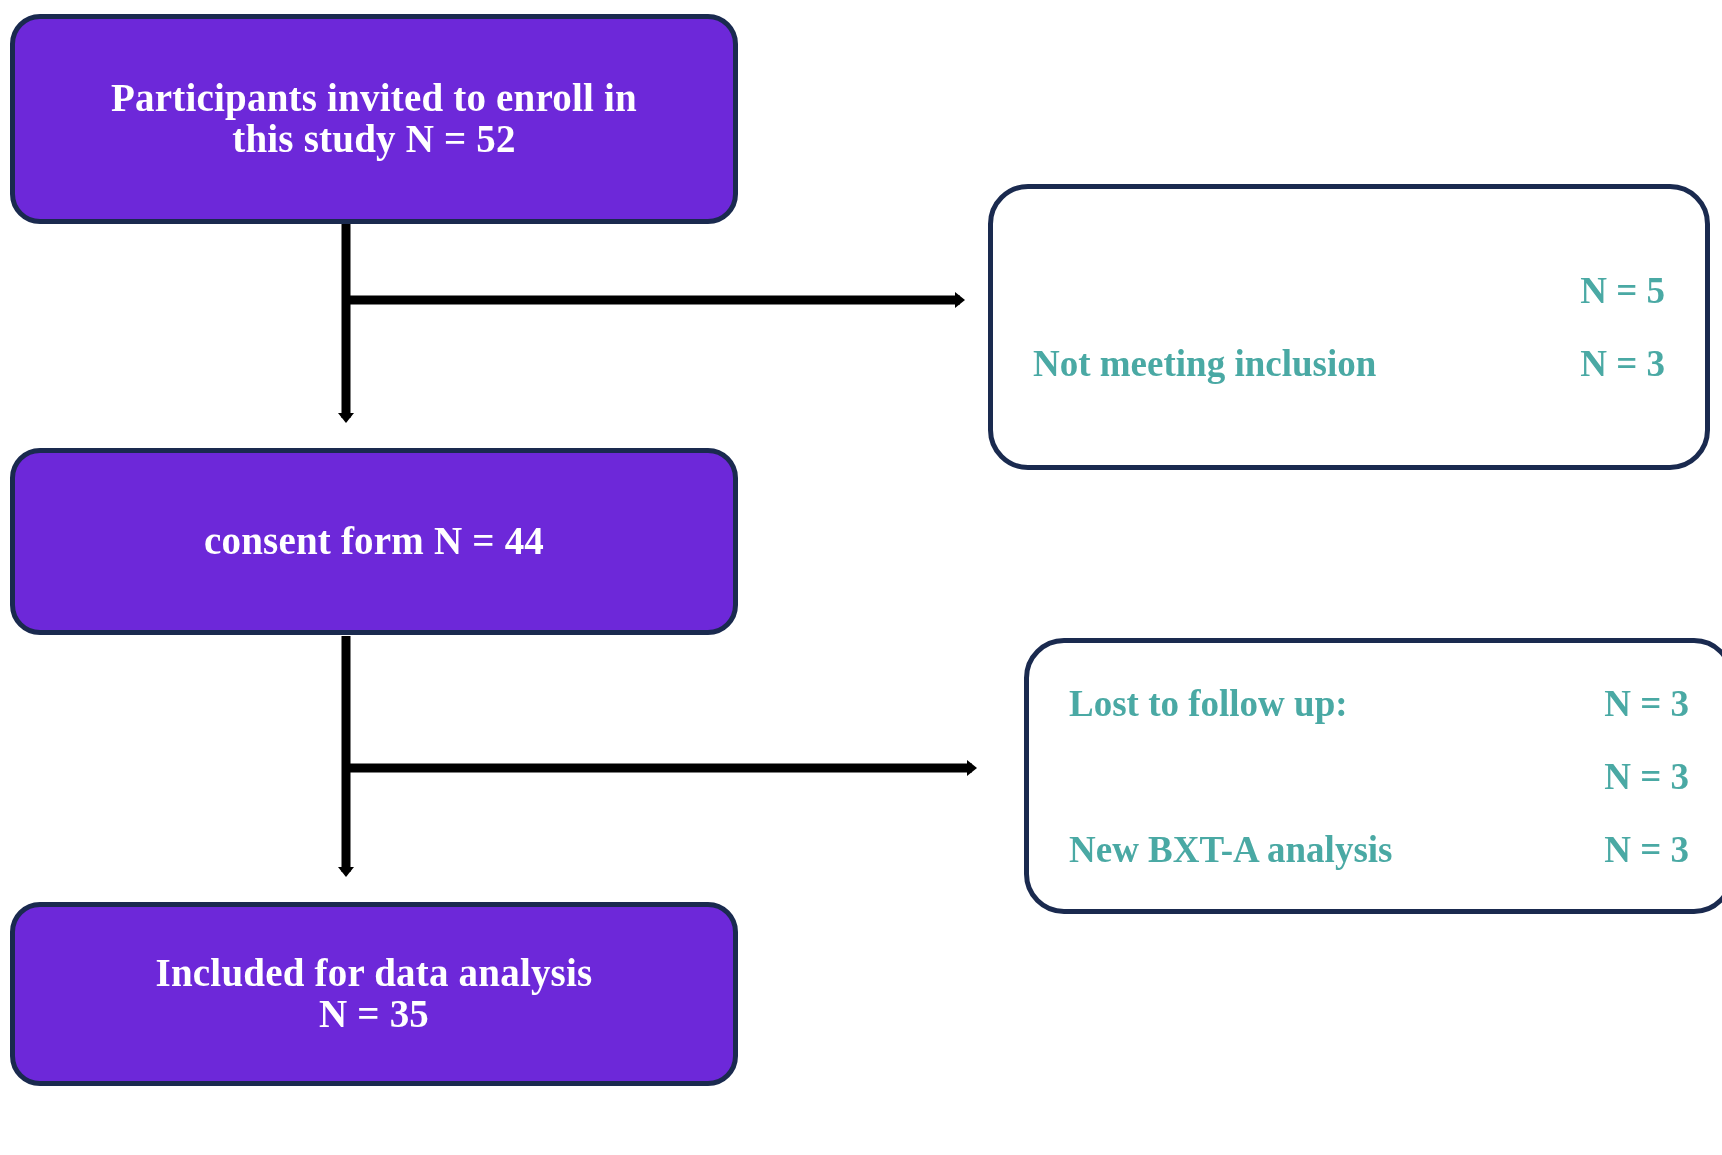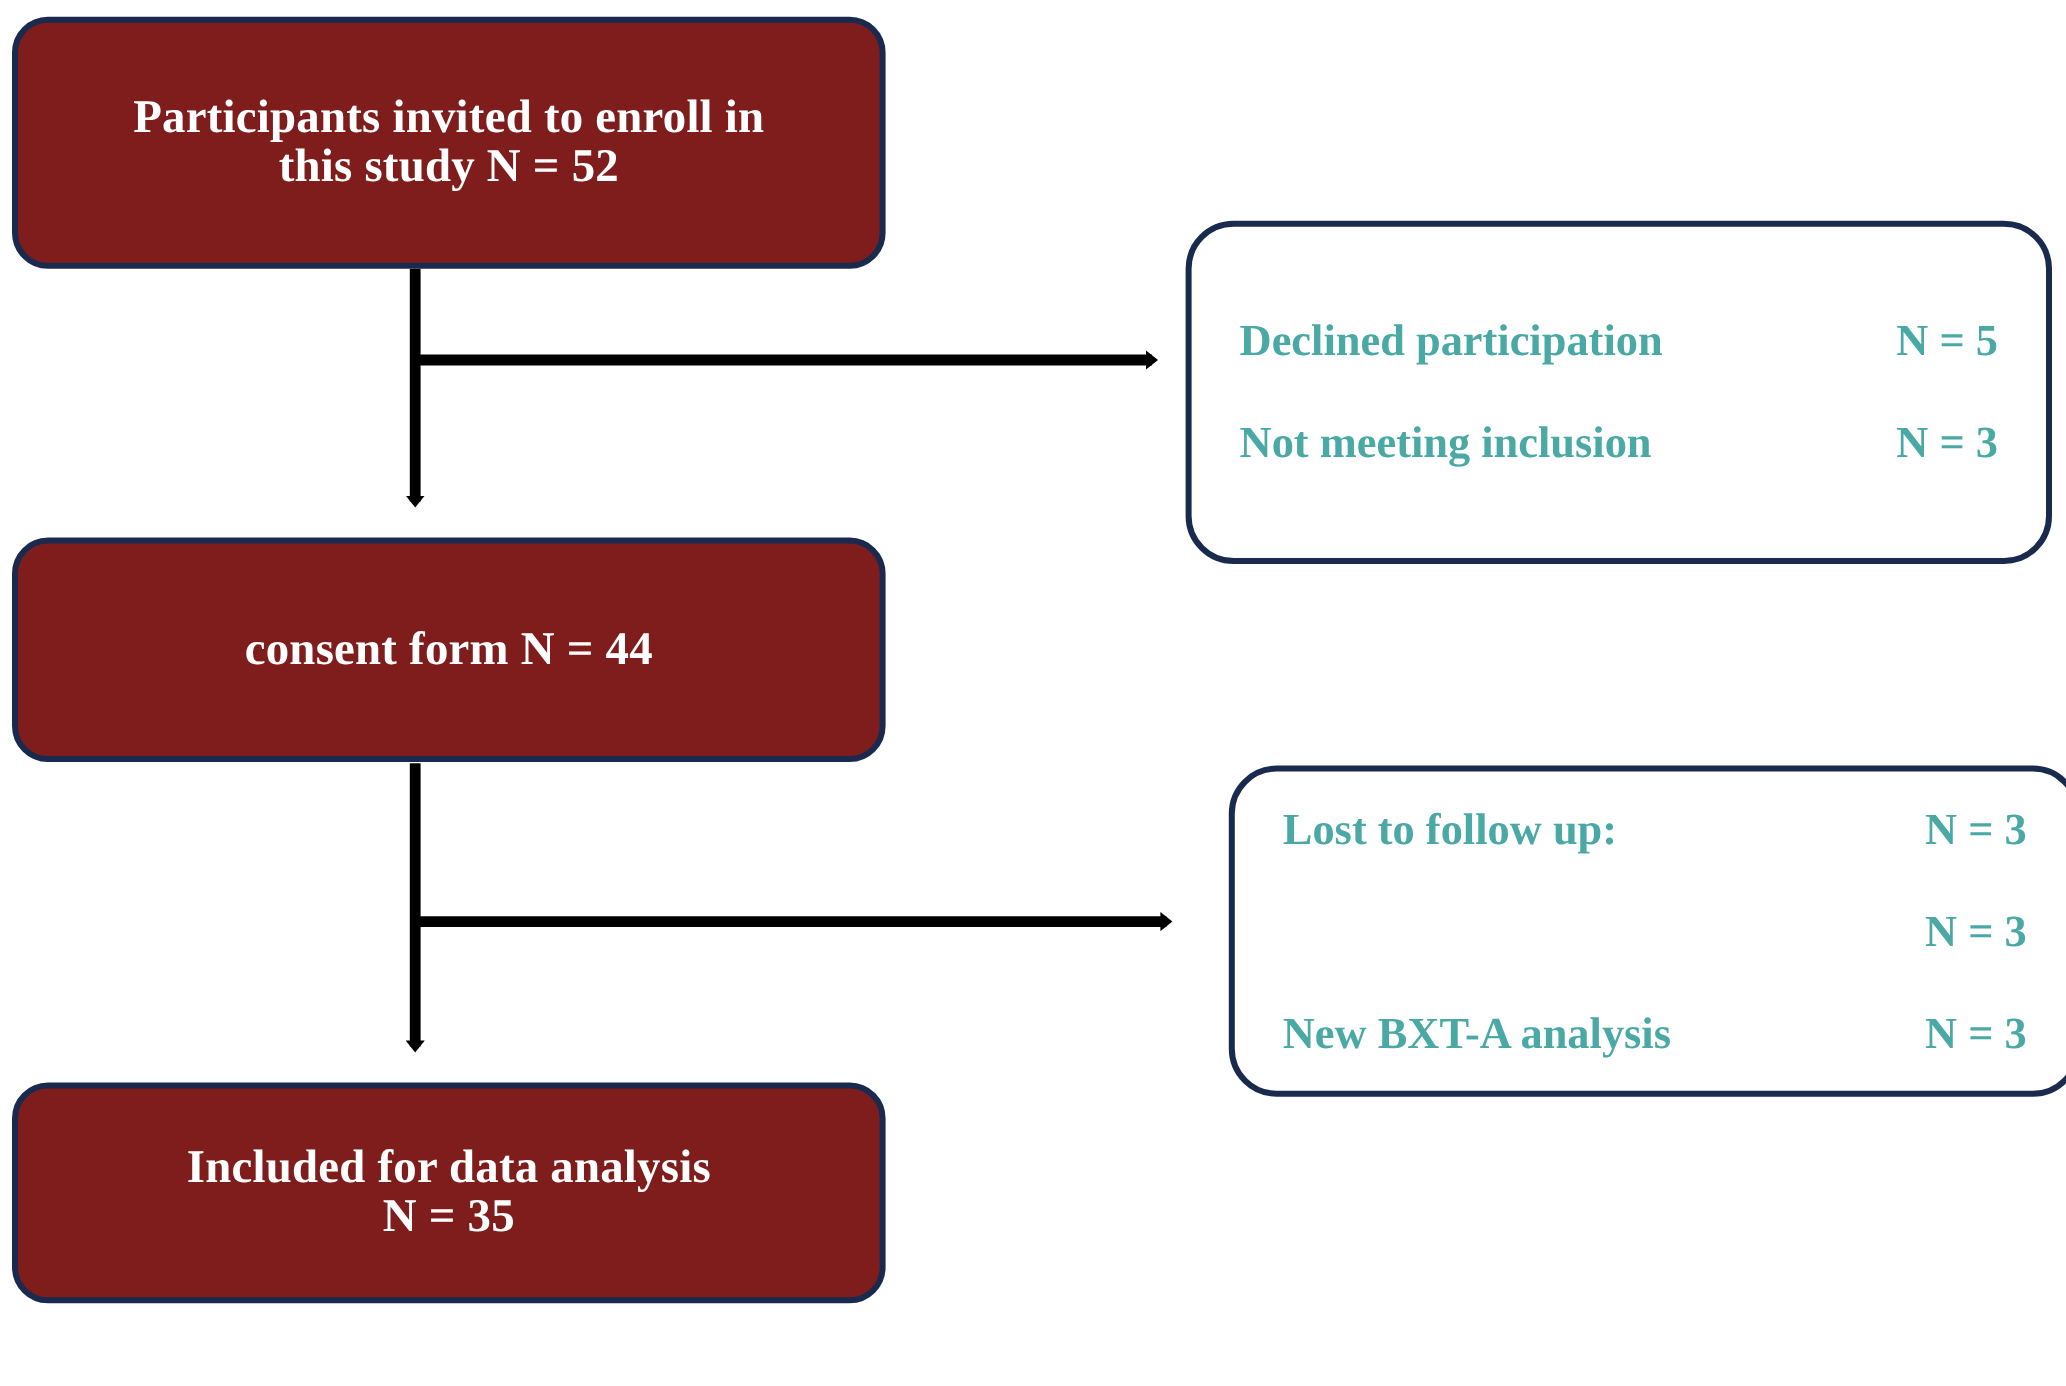--- a/index.html
+++ b/index.html
@@ -34,21 +34,21 @@
     border: 5px solid #1a2a4f;
     border-radius: 34px;
     display: flex;
     flex-direction: column;
     align-items: center;
     justify-content: center;
   }
 
   
   .node.primary {
-    background: #7f1d1d;
+    background: #6d28d9;
     border-radius: 30px;
   }
   .node.primary .line {
     color: #ffffff;
     font-weight: bold;
     font-size: 39px;
     line-height: 1.05;
     letter-spacing: 0.2px;
     text-align: center;
     white-space: nowrap;
@@ -67,21 +67,21 @@
     display: flex;
     align-items: baseline;
     width: 100%;
     color: #4aa9a4;
     font-weight: bold;
     font-size: 37px;
     line-height: 1;
     white-space: nowrap;
   }
   .exc-row + .exc-row {
-    margin-top: 48px;
+    margin-top: 36px;
   }
   .exc-label {
     flex: 0 0 auto;
   }
   .exc-spacer {
     flex: 1 1 auto;
     min-width: 24px;
   }
   .exc-count {
     flex: 0 0 auto;
@@ -137,21 +137,20 @@
     <div class="line">consent form N = 44</div>
   </div>
 
   <div class="node primary" id="box-included">
     <div class="line">Included for data analysis</div>
     <div class="line">N = 35</div>
   </div>
 
   <div class="node exclusion" id="box-excluded-1">
     <div class="exc-row">
-      <span class="exc-label">Declined participation</span>
       <span class="exc-spacer"></span>
       <span class="exc-count">N = 5</span>
     </div>
     <div class="exc-row">
       <span class="exc-label">Not meeting inclusion</span>
       <span class="exc-spacer"></span>
       <span class="exc-count">N = 3</span>
     </div>
   </div>
 

